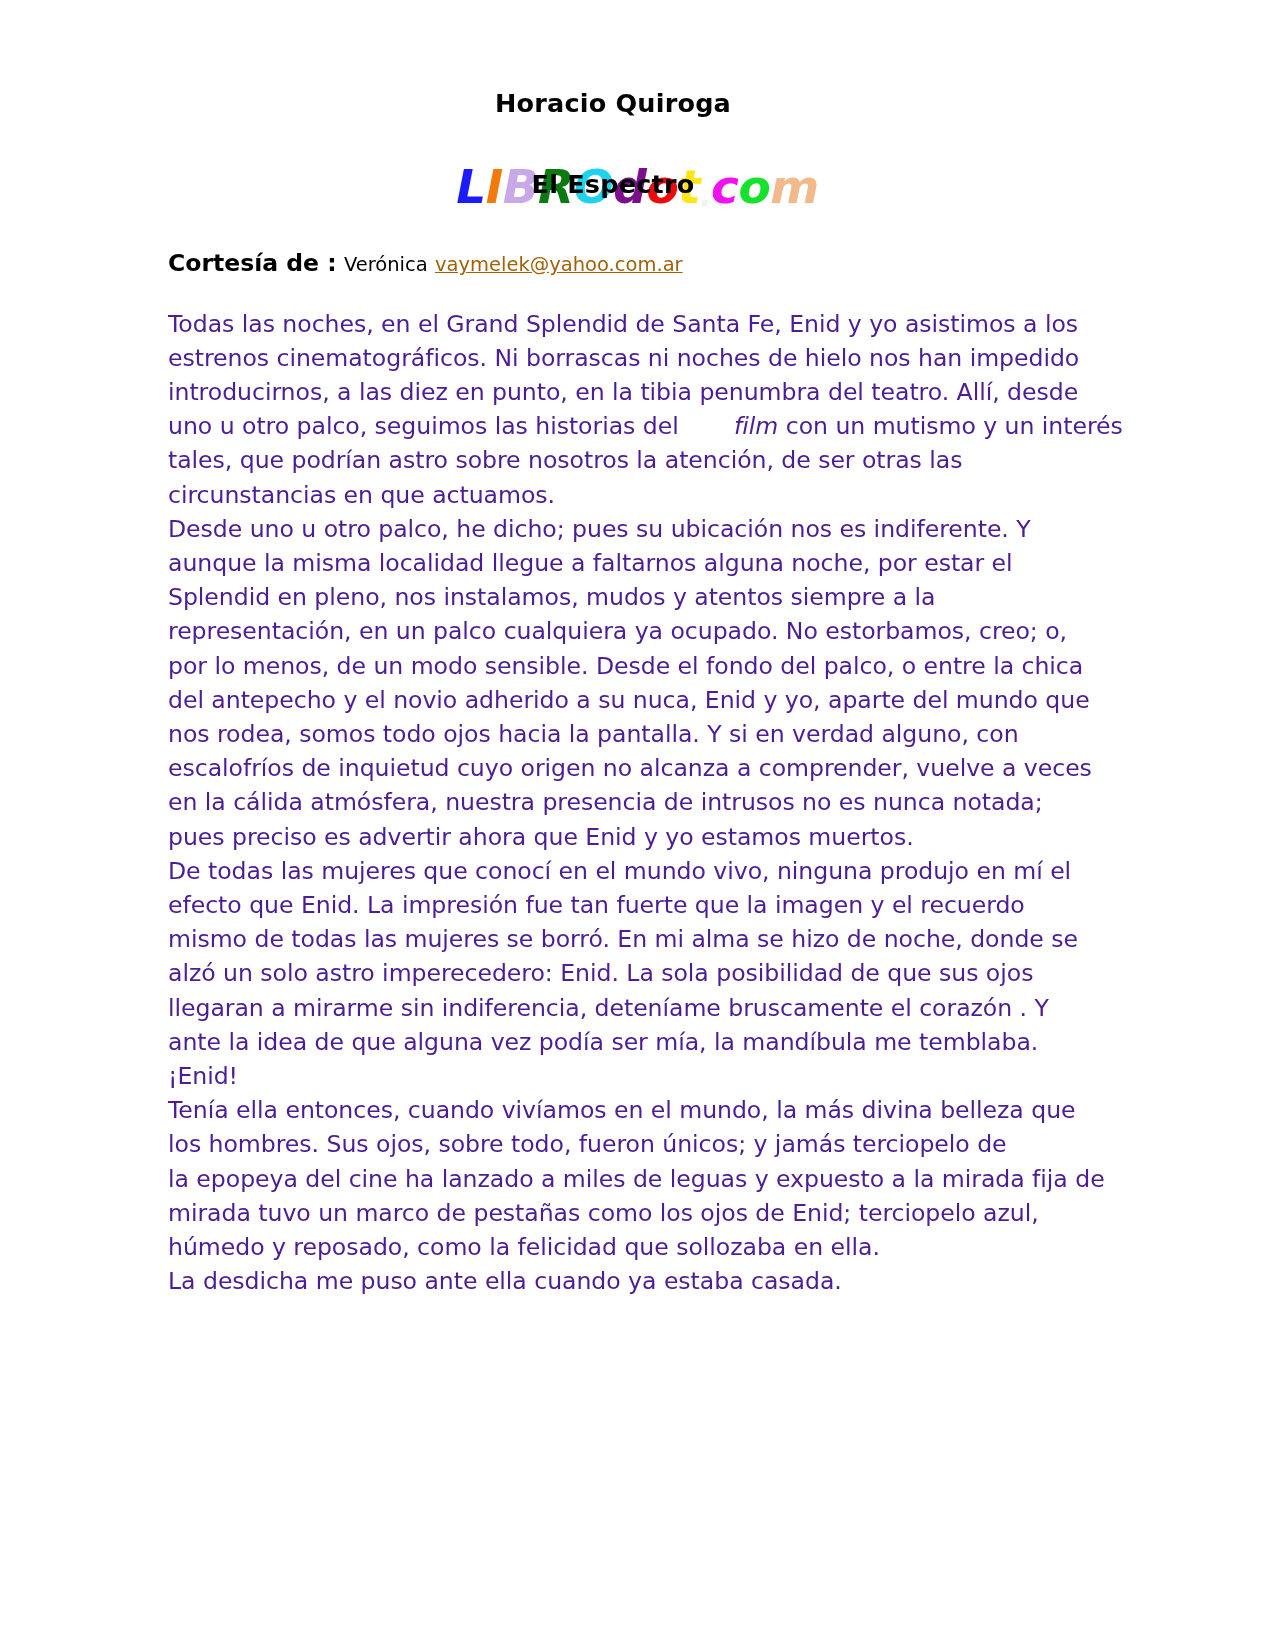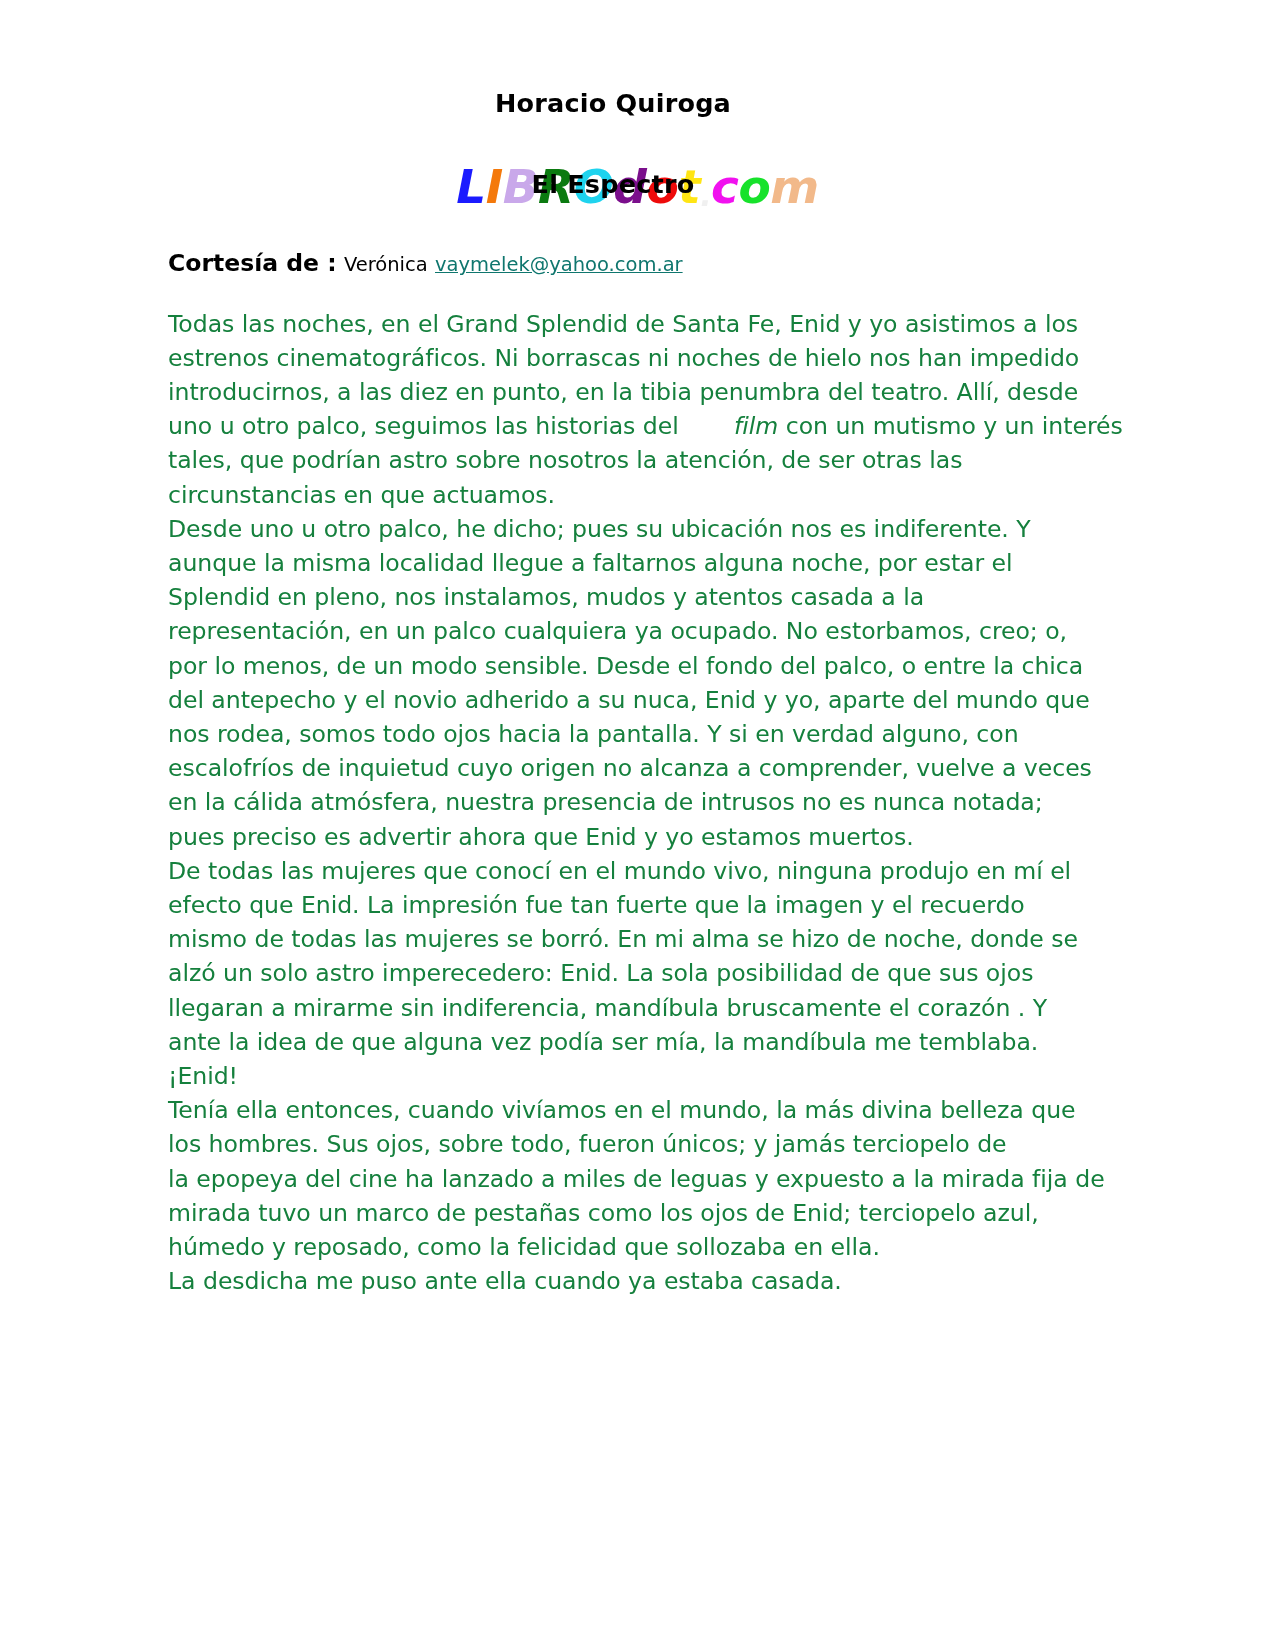--- a/index.html
+++ b/index.html
@@ -77,30 +77,30 @@
   }
   .courtesy .lead {
     font-size: 23.5px;
     font-weight: bold;
   }
   .courtesy .name {
     font-size: 19.5px;
   }
   .courtesy .email {
     font-size: 19.5px;
-    color: #0f766e;
+    color: #a16207;
     text-decoration: underline;
   }
 
   
   .body-block {
     padding-top: 28px;
     font-size: 23.6px;
     line-height: 34.2px;
-    color: #15803d;
+    color: #4c1d95;
     letter-spacing: -0.05px;
   }
   .body-block p {
     margin: 0;
   }
   .body-block .ln {
     display: block;
     white-space: nowrap;
   }
   .body-block i {
@@ -138,35 +138,35 @@
           <span class="ln"><span>Todas las noches, en el Grand Splendid de Santa Fe, Enid y yo asistimos a los</span></span>
           <span class="ln"><span>estrenos cinematográficos. Ni borrascas ni noches de hielo nos han impedido</span></span>
           <span class="ln"><span>introducirnos, a las diez en punto, en la tibia penumbra del teatro. Allí, desde</span></span>
           <span class="ln"><span>uno u otro palco, seguimos las historias del </span><i>film</i><span> con un mutismo y un interés</span></span>
           <span class="ln"><span>tales, que podrían astro sobre nosotros la atención, de ser otras las</span></span>
           <span class="ln"><span>circunstancias en que actuamos.</span></span>
         </p>
         <p>
           <span class="ln"><span>Desde uno u otro palco, he dicho; pues su ubicación nos es indiferente. Y</span></span>
           <span class="ln"><span>aunque la misma localidad llegue a faltarnos alguna noche, por estar el</span></span>
-          <span class="ln"><span>Splendid en pleno, nos instalamos, mudos y atentos casada a la</span></span>
+          <span class="ln"><span>Splendid en pleno, nos instalamos, mudos y atentos siempre a la</span></span>
           <span class="ln"><span>representación, en un palco cualquiera ya ocupado. No estorbamos, creo; o,</span></span>
           <span class="ln"><span>por lo menos, de un modo sensible. Desde el fondo del palco, o entre la chica</span></span>
           <span class="ln"><span>del antepecho y el novio adherido a su nuca, Enid y yo, aparte del mundo que</span></span>
           <span class="ln"><span>nos rodea, somos todo ojos hacia la pantalla. Y si en verdad alguno, con</span></span>
           <span class="ln"><span>escalofríos de inquietud cuyo origen no alcanza a comprender, vuelve a veces</span></span>
           <span class="ln"><span>en la cálida atmósfera, nuestra presencia de intrusos no es nunca notada;</span></span>
           <span class="ln"><span>pues preciso es advertir ahora que Enid y yo estamos muertos.</span></span>
         </p>
         <p>
           <span class="ln"><span>De todas las mujeres que conocí en el mundo vivo, ninguna produjo en mí el</span></span>
           <span class="ln"><span>efecto que Enid. La impresión fue tan fuerte que la imagen y el recuerdo</span></span>
           <span class="ln"><span>mismo de todas las mujeres se borró. En mi alma se hizo de noche, donde se</span></span>
           <span class="ln"><span>alzó un solo astro imperecedero: Enid. La sola posibilidad de que sus ojos</span></span>
-          <span class="ln"><span>llegaran a mirarme sin indiferencia, mandíbula bruscamente el corazón . Y</span></span>
+          <span class="ln"><span>llegaran a mirarme sin indiferencia, deteníame bruscamente el corazón . Y</span></span>
           <span class="ln"><span>ante la idea de que alguna vez podía ser mía, la mandíbula me temblaba.</span></span>
           <span class="ln"><span>¡Enid!</span></span>
         </p>
         <p>
           <span class="ln"><span>Tenía ella entonces, cuando vivíamos en el mundo, la más divina belleza que</span></span>
           <span class="ln"><span>los hombres. Sus ojos, sobre todo, fueron únicos; y jamás terciopelo de</span></span>
           <span class="ln"><span>la epopeya del cine ha lanzado a miles de leguas y expuesto a la mirada fija de</span></span>
           <span class="ln"><span>mirada tuvo un marco de pestañas como los ojos de Enid; terciopelo azul,</span></span>
           <span class="ln"><span>húmedo y reposado, como la felicidad que sollozaba en ella.</span></span>
         </p>

